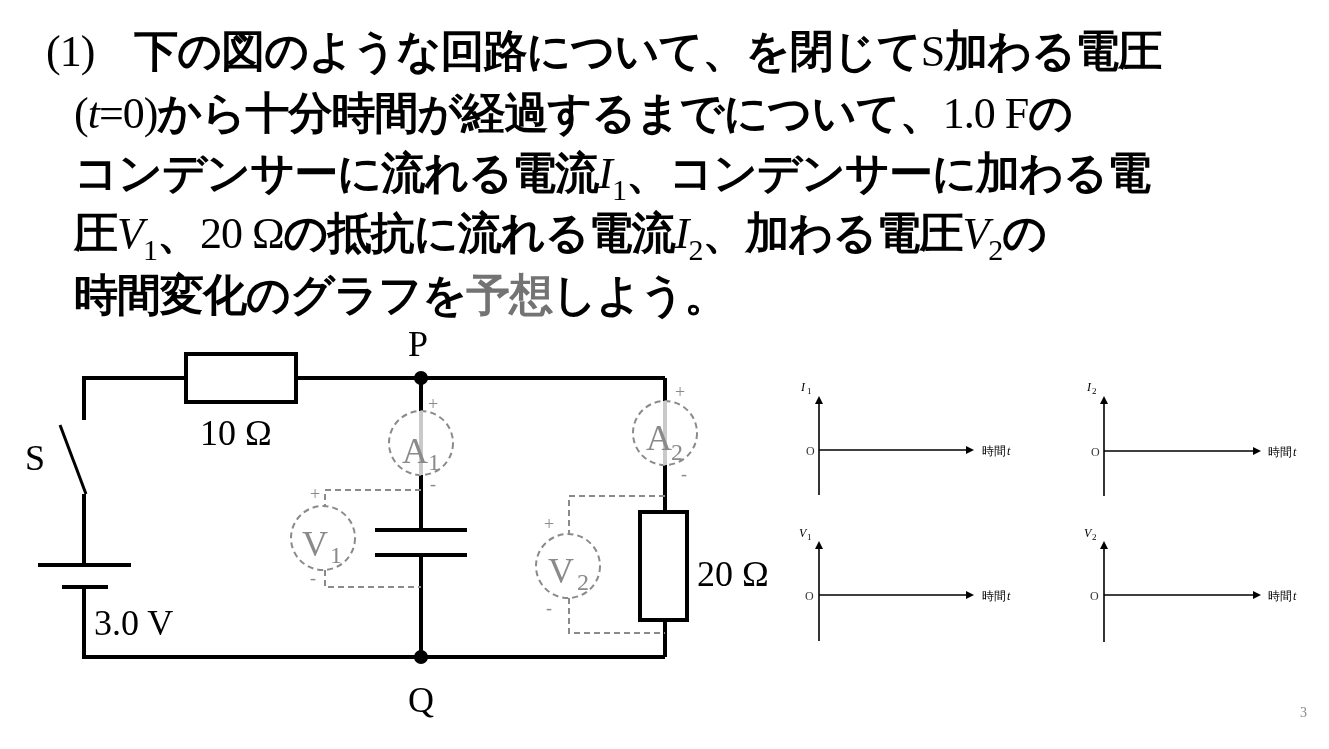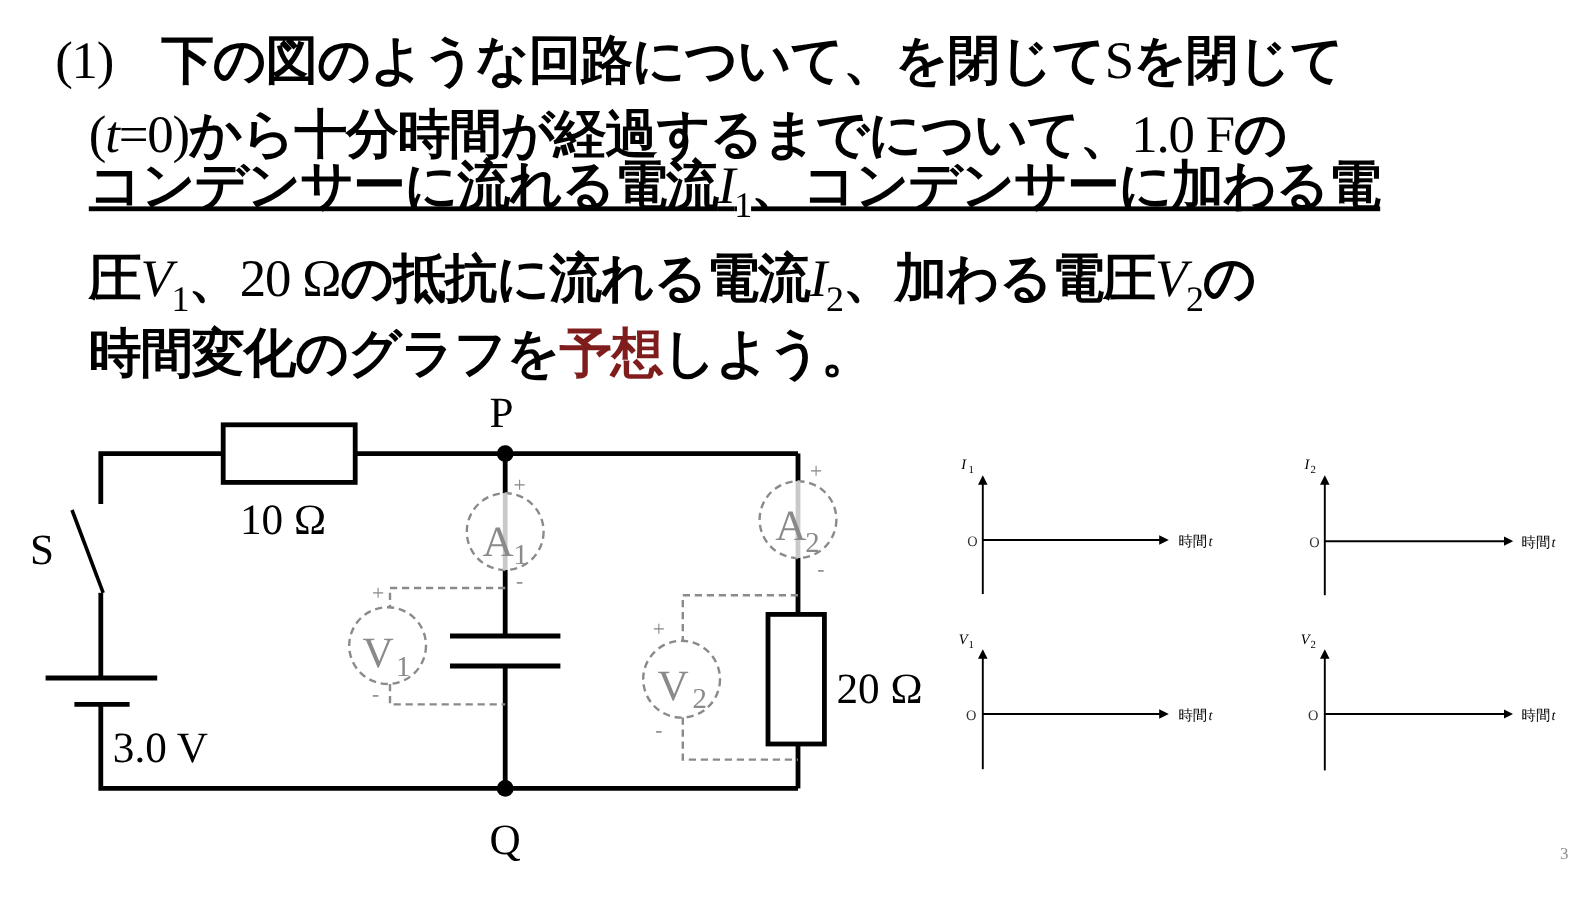--- a/index.html
+++ b/index.html
@@ -8,39 +8,39 @@
     .question {
       position: absolute; left: 0; top: 22px; width: 1329px;
       font-family: "DejaVu Sans", sans-serif;
       font-weight: bold; font-size: 44px; line-height: 58px;
       color: #000; letter-spacing: -1px;
     }
     .qline { position: absolute; white-space: nowrap; }
     .m { font-family: "Liberation Serif", serif; font-weight: normal; }
     .mi { font-family: "Liberation Serif", serif; font-weight: normal; font-style: italic; }
     .sub { font-family: "Liberation Serif", serif; font-weight: normal; font-size: 30px; position: relative; top: 12px; }
-    .green { color: #7f1d1d; text-align: right; }
+    .green { color: #737373; text-align: right; }
 
     svg text { font-family: "Liberation Serif", serif; }
     .slide-num {
       position: absolute; right: 22px; bottom: 28px;
       font-family: "Liberation Serif", serif; font-size: 14px; color: #8a8a8a;
     }
   </style>
 </head>
 <body>
 
 <div class="question">
   <div class="qline" style="left:46px; top:0;">
-    <span class="m">(1)</span><span style="display:inline-block;width:40px"></span><span>下の図のような回路について、を閉じて</span><span class="m">S</span><span>を閉じて</span>
+    <span class="m">(1)</span><span style="display:inline-block;width:40px"></span><span>下の図のような回路について、を閉じて</span><span class="m">S</span><span>加わる電圧</span>
   </div>
   <div class="qline" style="left:74px; top:62px;">
     <span class="m">(</span><span class="mi">t</span><span class="m">=0)</span><span>から十分時間が経過するまでについて、</span><span class="m">1.0 F</span><span>の</span>
   </div>
-  <div class="qline" style="left:74px; top:104px;text-decoration:underline;">
+  <div class="qline" style="left:74px; top:122px;">
     <span>コンデンサーに流れる電流</span><span class="mi">I</span><span class="sub">1</span><span>、コンデンサーに加わる電</span>
   </div>
   <div class="qline" style="left:74px; top:182px;text-align:right;">
     <span>圧</span><span class="mi">V</span><span class="sub">1</span><span>、</span><span class="m">20 Ω</span><span>の抵抗に流れる電流</span><span class="mi">I</span><span class="sub">2</span><span>、加わる電圧</span><span class="mi">V</span><span class="sub">2</span><span>の</span>
   </div>
   <div class="qline" style="left:74px; top:244px;">
     <span>時間変化のグラフを</span><span class="green">予想</span><span>しよう。</span>
   </div>
 </div>
 

